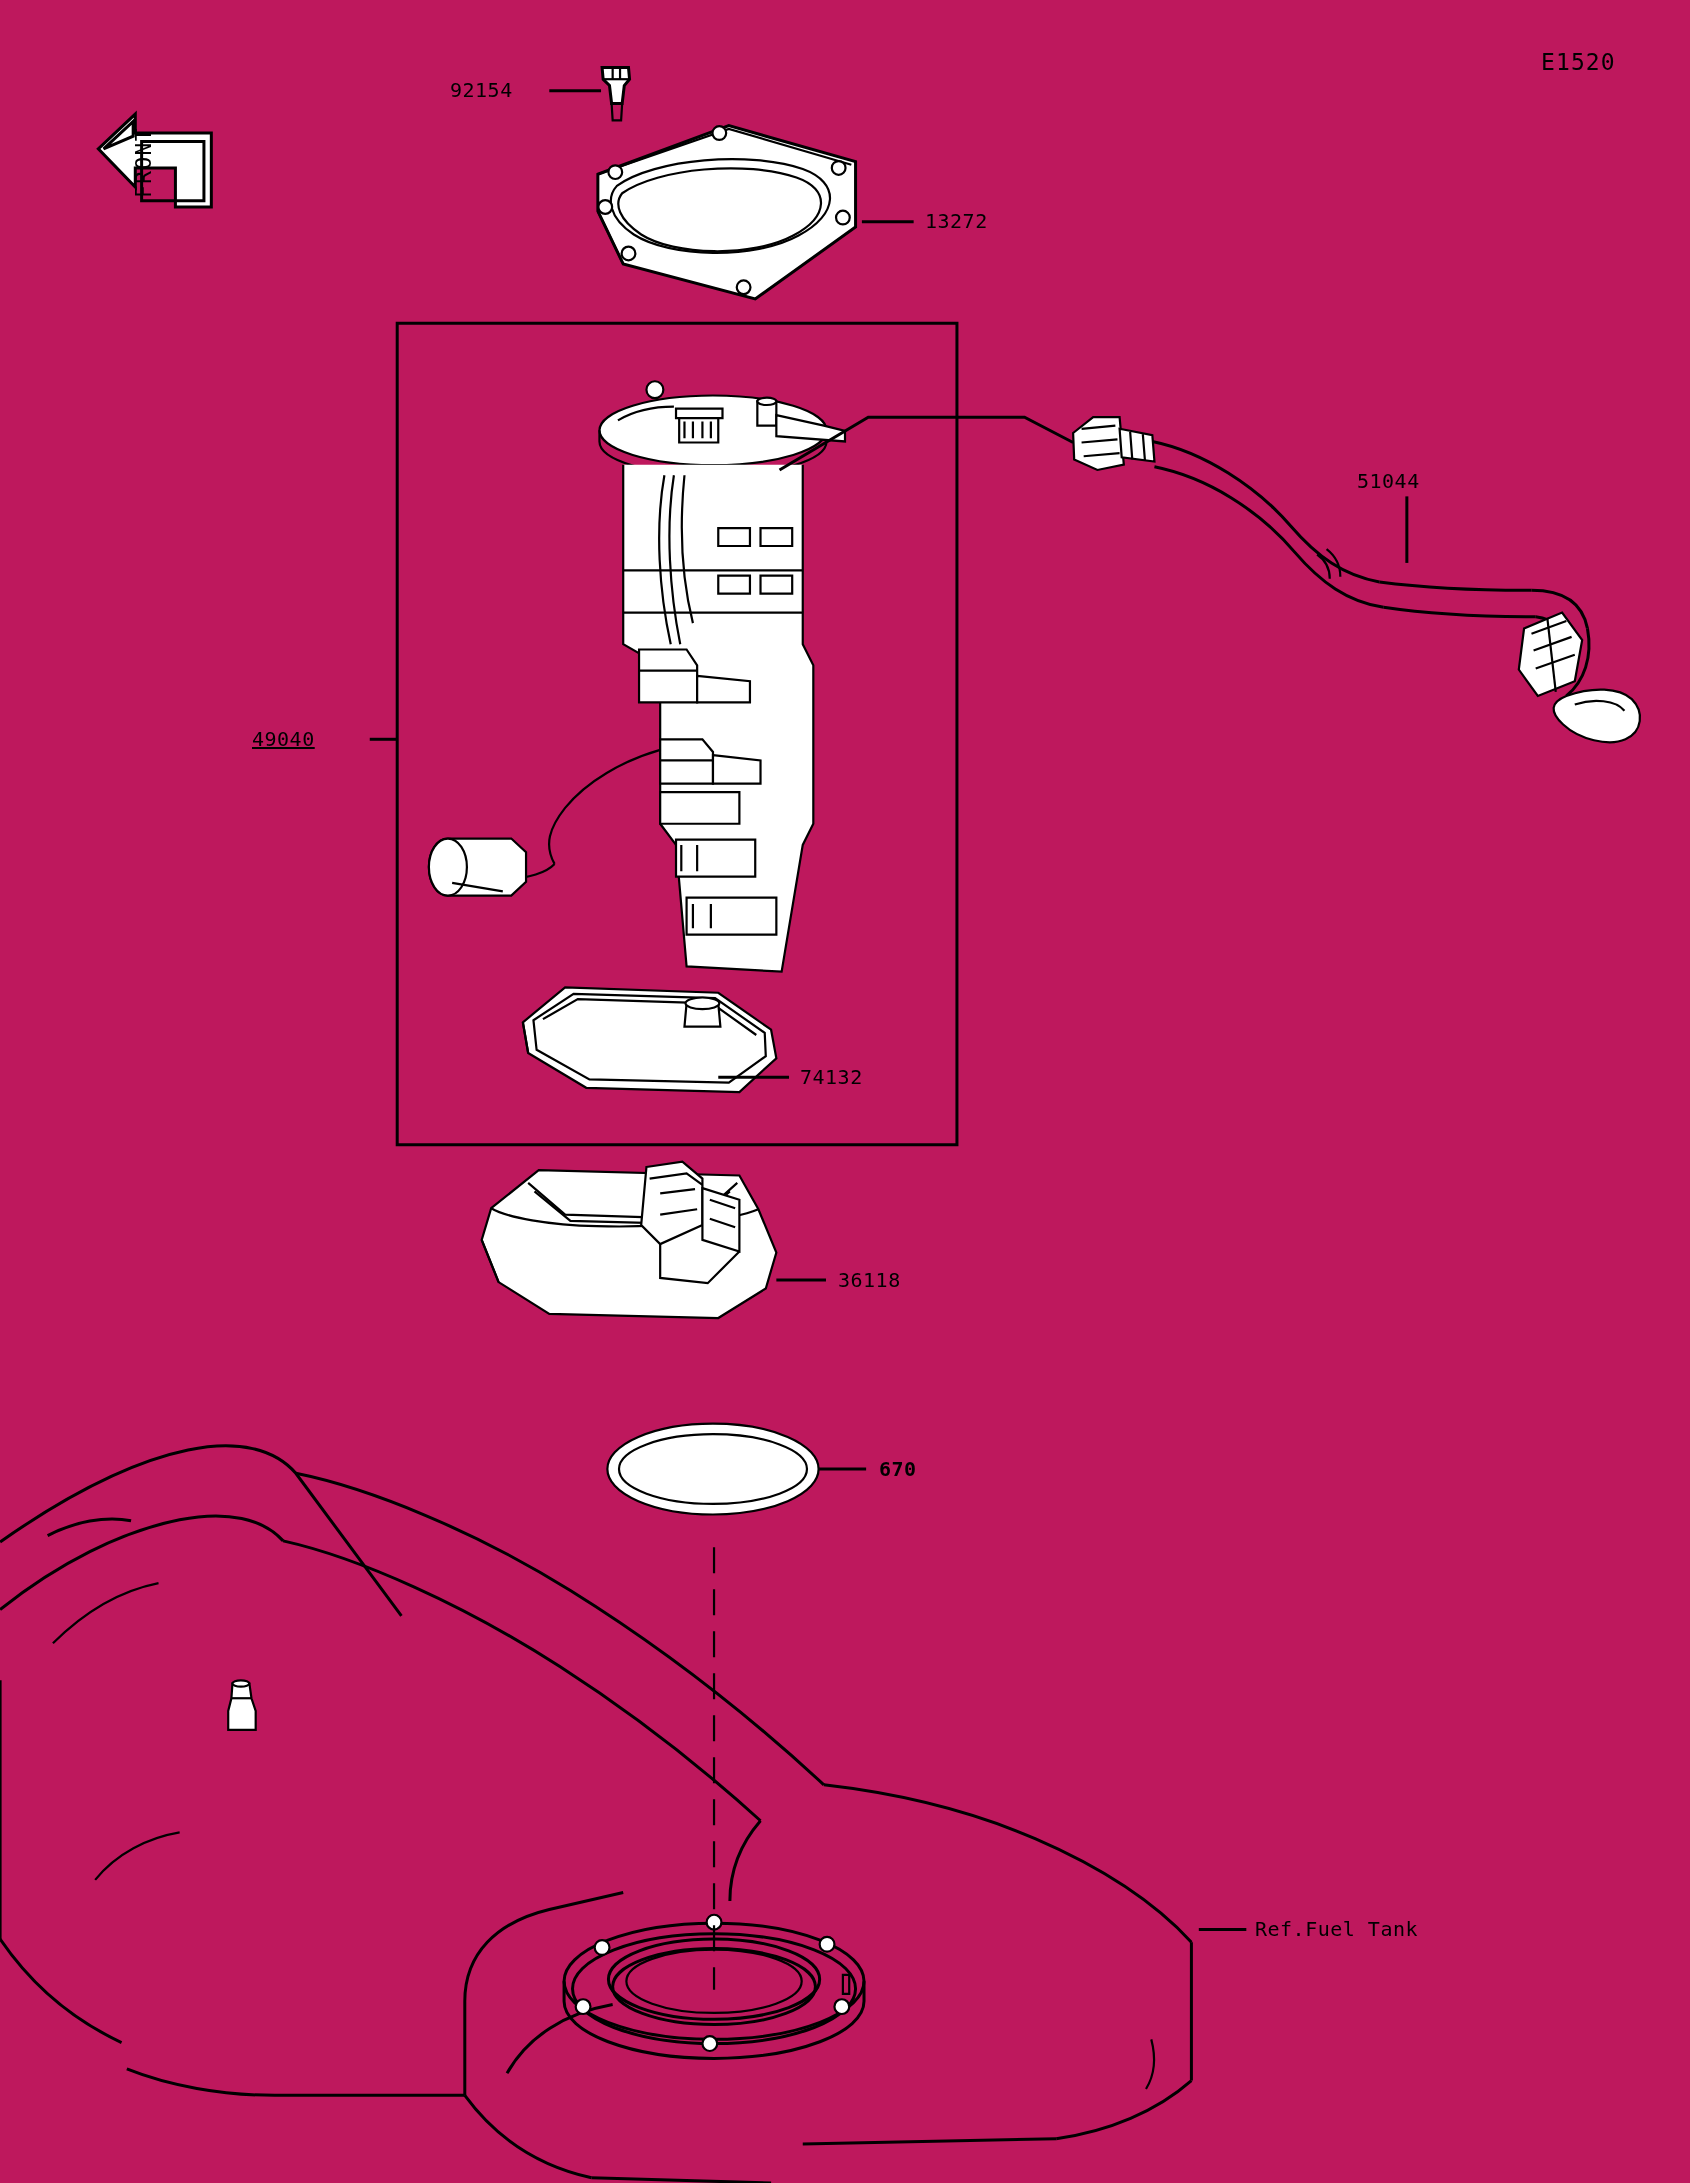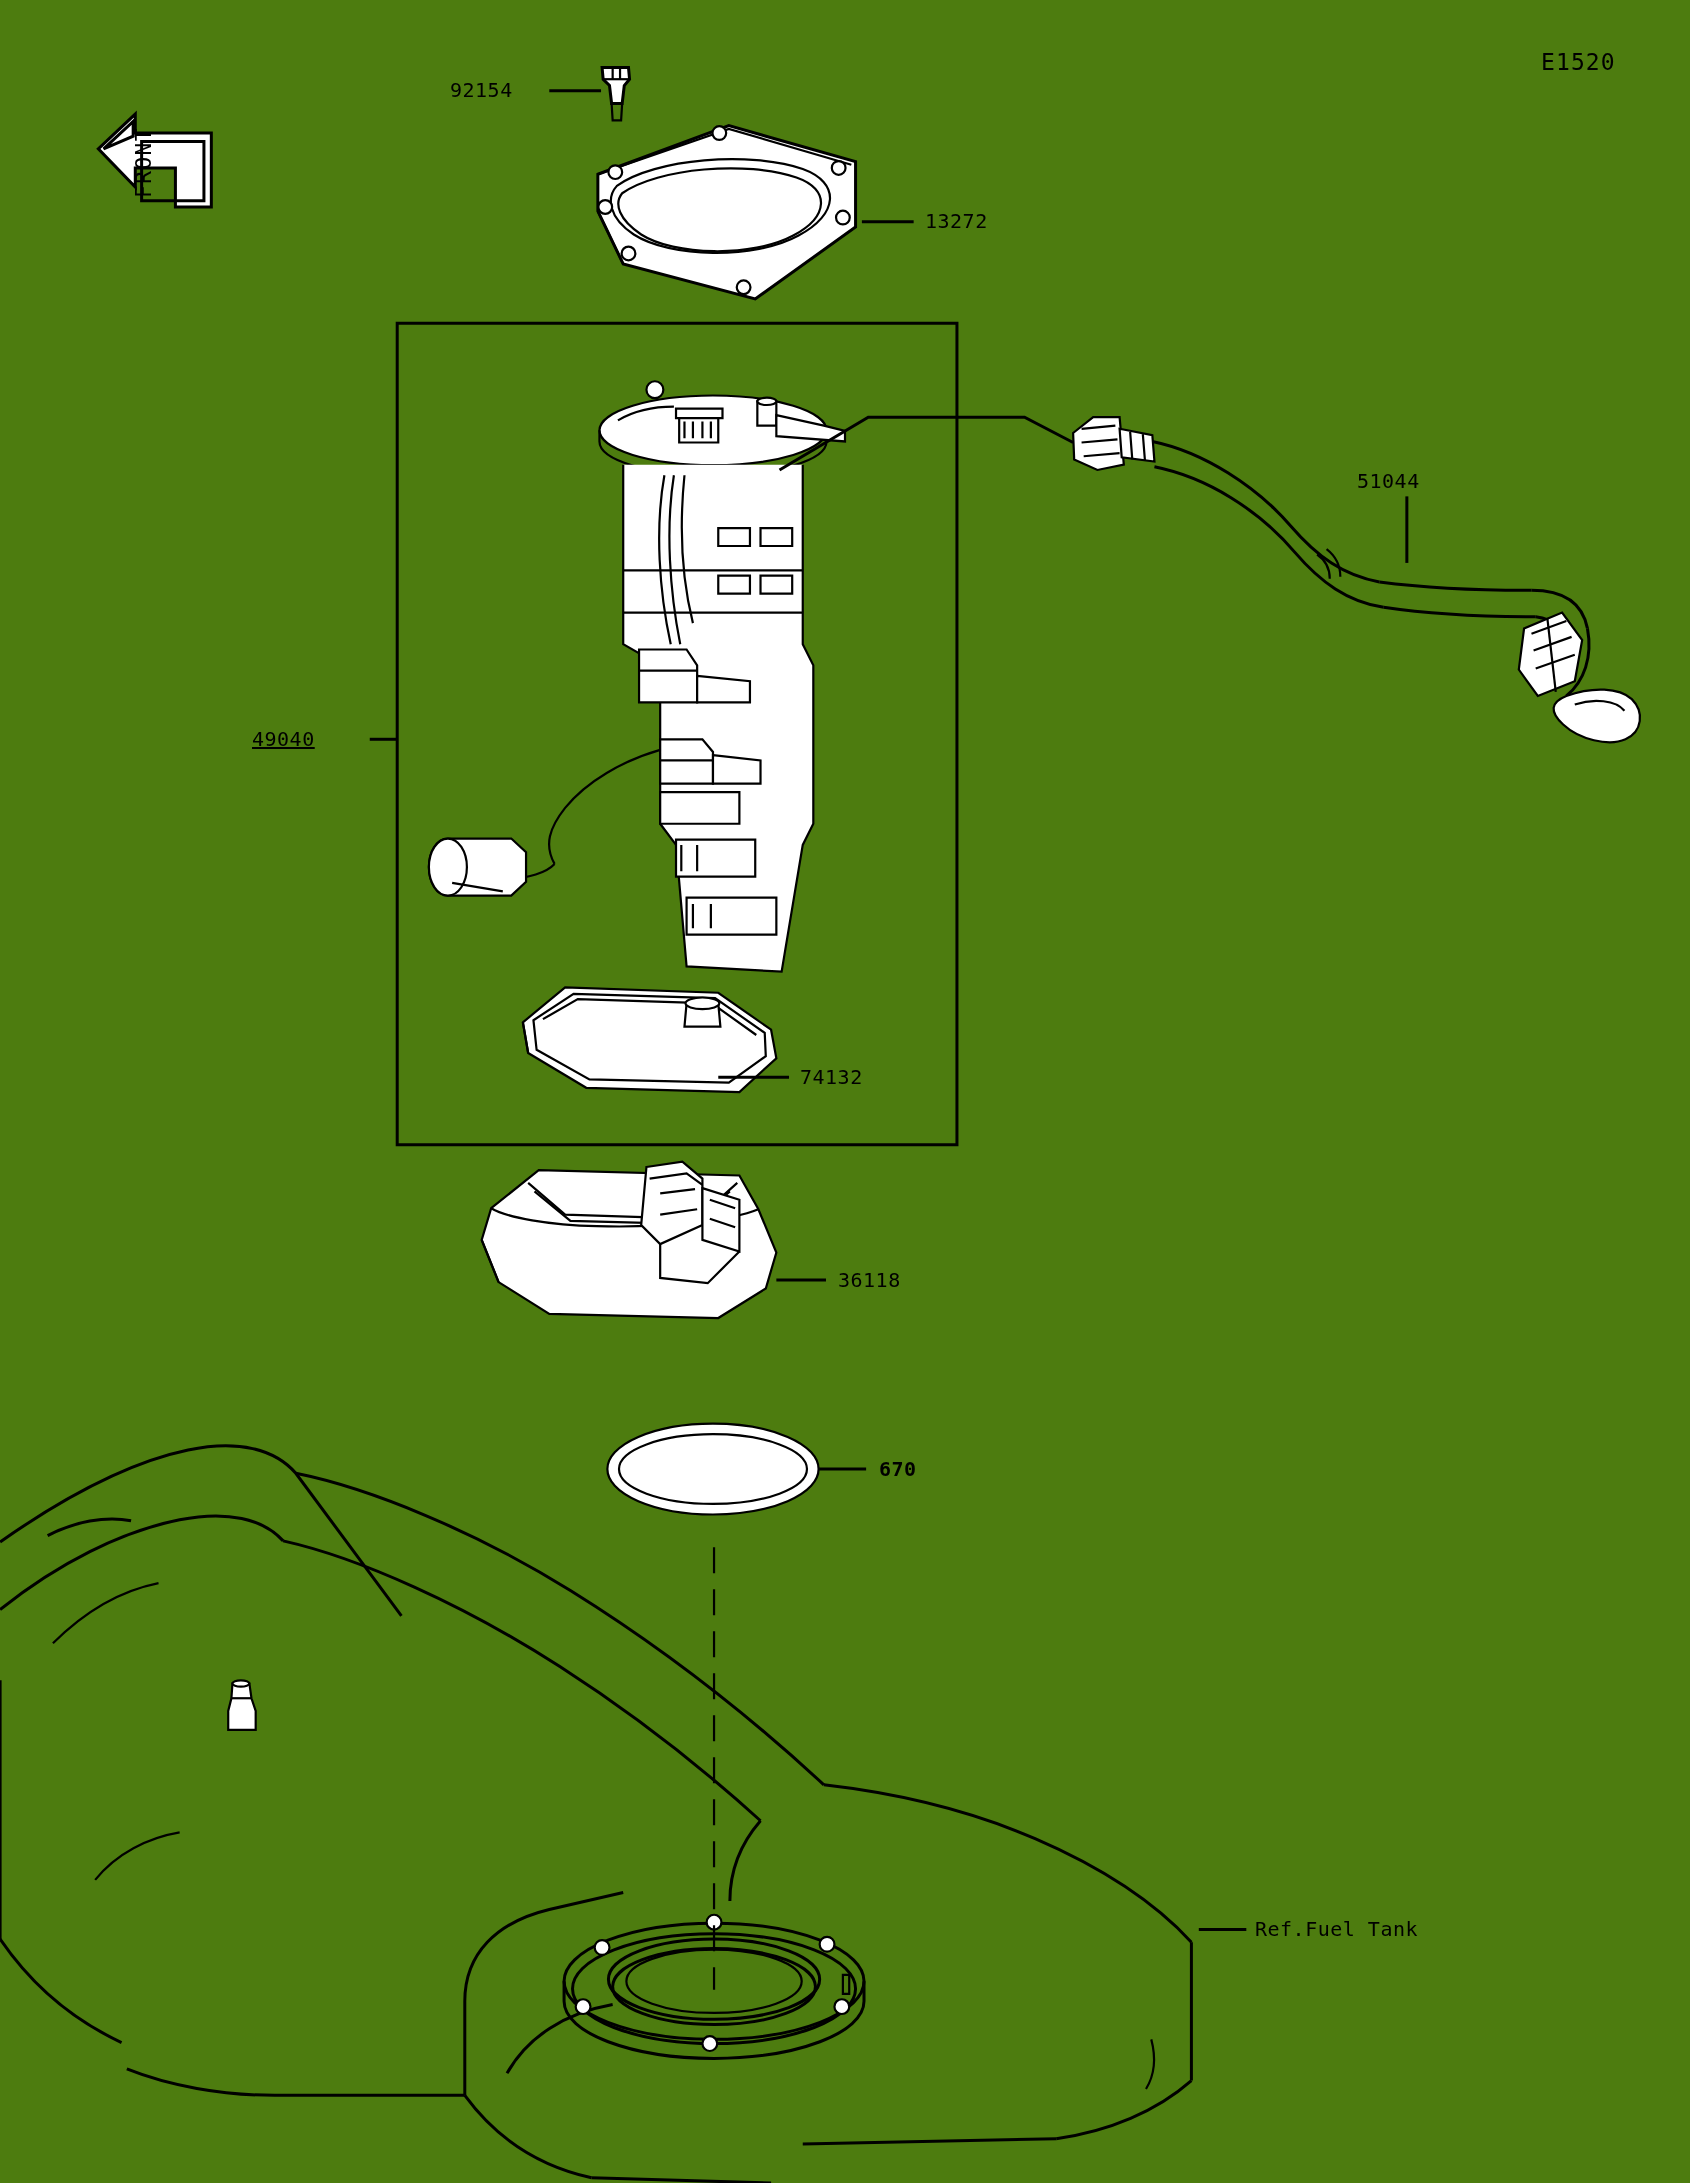--- a/index.html
+++ b/index.html
@@ -7,21 +7,21 @@
     padding: 0;
     background: #ffffff;
   }
   body {
     font-family: "DejaVu Sans Mono", monospace;
   }
   #page {
     position: relative;
     width: 1690px;
     height: 2183px;
-    background: #4d7c0f;
+    background: #be185d;
     overflow: hidden;
   }
   .lbl {
     position: absolute;
     font-family: "DejaVu Sans Mono", monospace;
     color: #000000;
     white-space: nowrap;
     letter-spacing: 0.5px;
   }
   .code-label {

